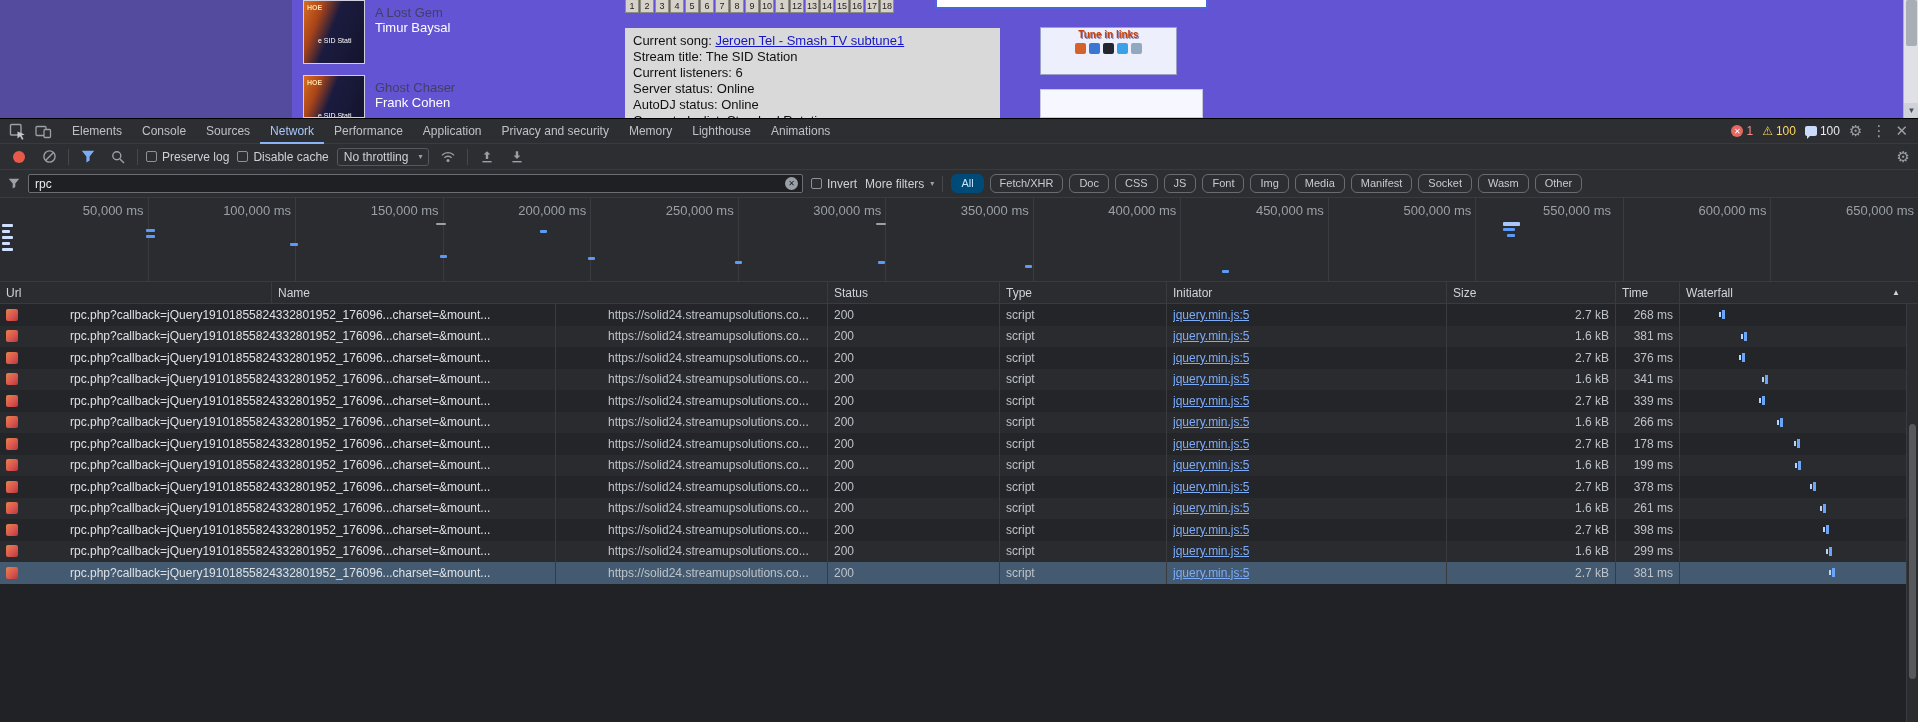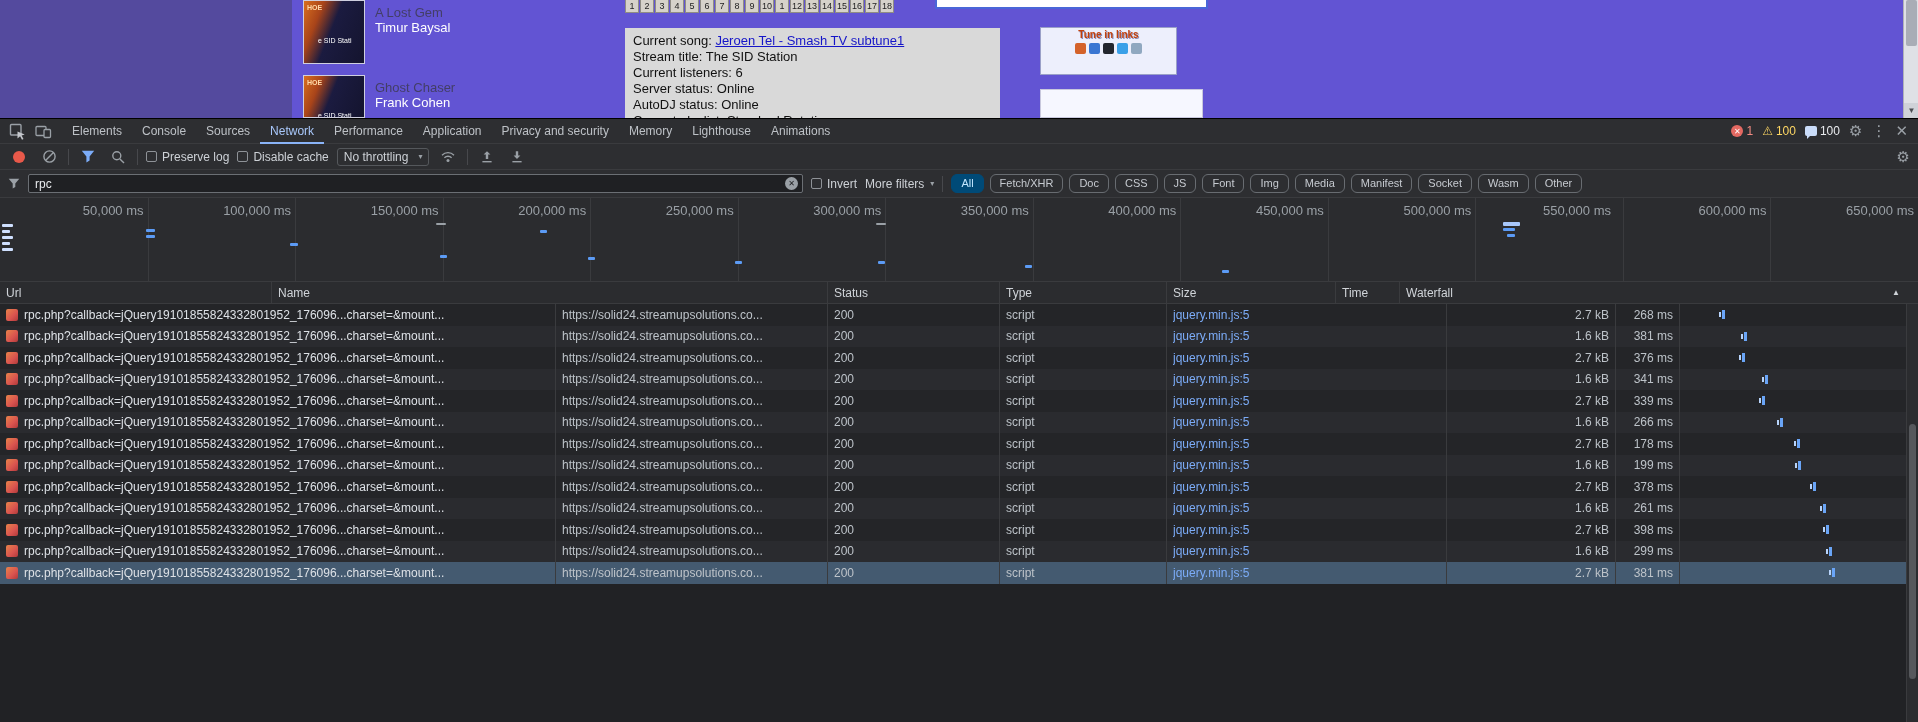--- a/index.html
+++ b/index.html
@@ -97,25 +97,25 @@
   .cell { border-right:1px solid #3a3b3e; padding:0 6px; display:flex; align-items:center;
           overflow:hidden; white-space:nowrap; flex:none; }
   .c-name{ width:556px; } .c-url{ width:272px; } .c-status{ width:172px; } .c-type{ width:167px; }
   .c-init{ width:280px; } .c-size{ width:169px; } .c-time{ width:64px; }
   .c-wf{ flex:1; border-right:none; position:relative; }
   .net-rows { flex:none; }
   .net-row { display:flex; height:21.5px; background:#242528; color:#bdc3c9; padding-right:12px; cursor:pointer; }
   .net-row.alt { background:#2a2b2f; }
   .net-row.selected { background:#445a70; }
   .net-row .c-size, .net-row .c-time { justify-content:flex-end; }
-  .ell { overflow:hidden; text-overflow:ellipsis; white-space:nowrap; }
+  .ell { overflow:hidden; text-overflow:ellipsis; white-space:nowrap;margin-left:46px; }
   .name-txt { color:#dde1e6; }
   .file-icon { width:12px; height:12px; border-radius:2px; margin-right:6px; flex:none;
                background:linear-gradient(135deg,#e8834a 0%,#d9534f 60%,#b03a3a 100%); }
-  .init-link { color:var(--link); cursor:pointer; overflow:hidden; text-overflow:ellipsis; }
+  .init-link { color:var(--link); text-decoration:underline; cursor:pointer; overflow:hidden; text-overflow:ellipsis; }
   .wf-bar { position:absolute; top:6px; width:3px; height:9px; background:var(--wf); }
   .wf-bar::before { content:""; position:absolute; left:-3px; top:2px; width:2px; height:5px; background:#b8d4fb; }
   .sort-arrow { margin-left:auto; font-size:8px; color:#d0d4d9; }
   .net-empty { flex:1; background:#212225; }
   .table-scroll { position:absolute; right:0; top:185px; bottom:0; width:12px; background:#2b2c2f; border-left:1px solid #3a3b3e; }
   .ts-thumb { position:absolute; top:120px; left:2px; width:7px; height:255px; background:#56585c; border-radius:4px; }
 </style>
 </head>
 <body>
 
@@ -385,20 +385,23 @@
         </div>
         <div class="cell c-name">
           <span>Name</span>
         </div>
         <div class="cell c-status">
           <span>Status</span>
         </div>
         <div class="cell c-type">
           <span>Type</span>
         </div>
+        <div class="cell c-init">
+          <span>Initiator</span>
+        </div>
         <div class="cell c-size">
           <span>Size</span>
         </div>
         <div class="cell c-time">
           <span>Time</span>
         </div>
         <div class="cell c-wf">
           <span>Waterfall</span>
           <span class="sort-arrow">▲</span>
         </div>

